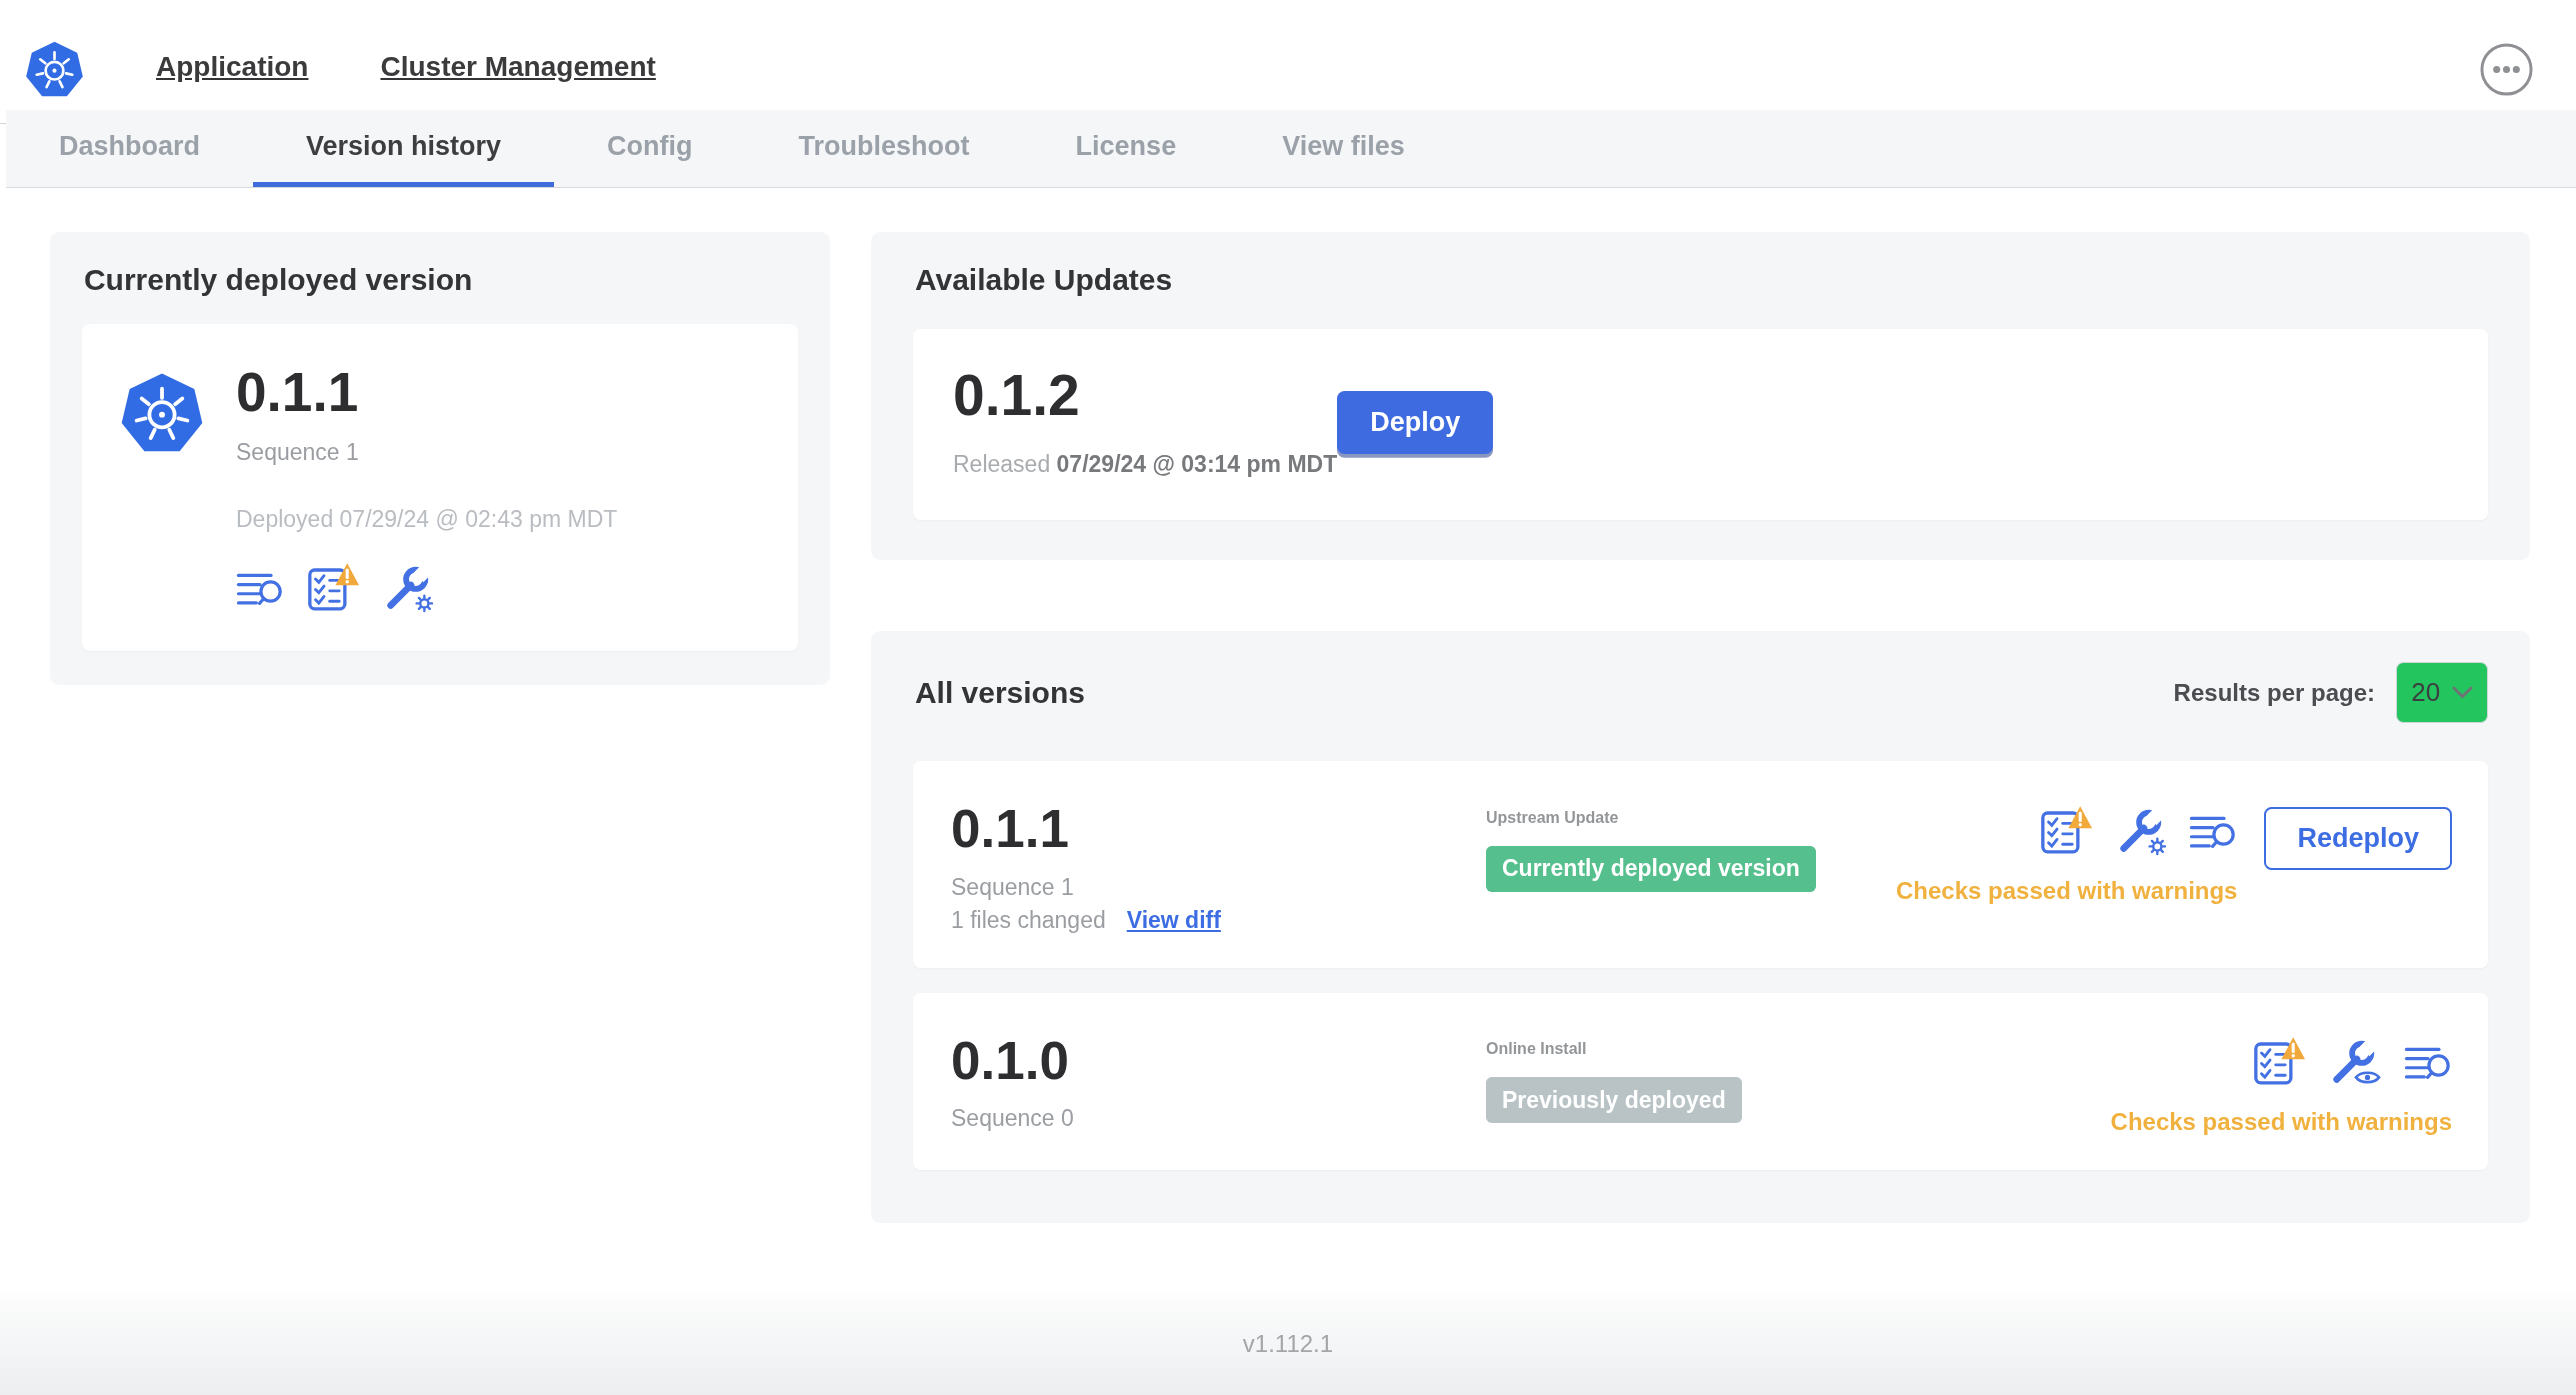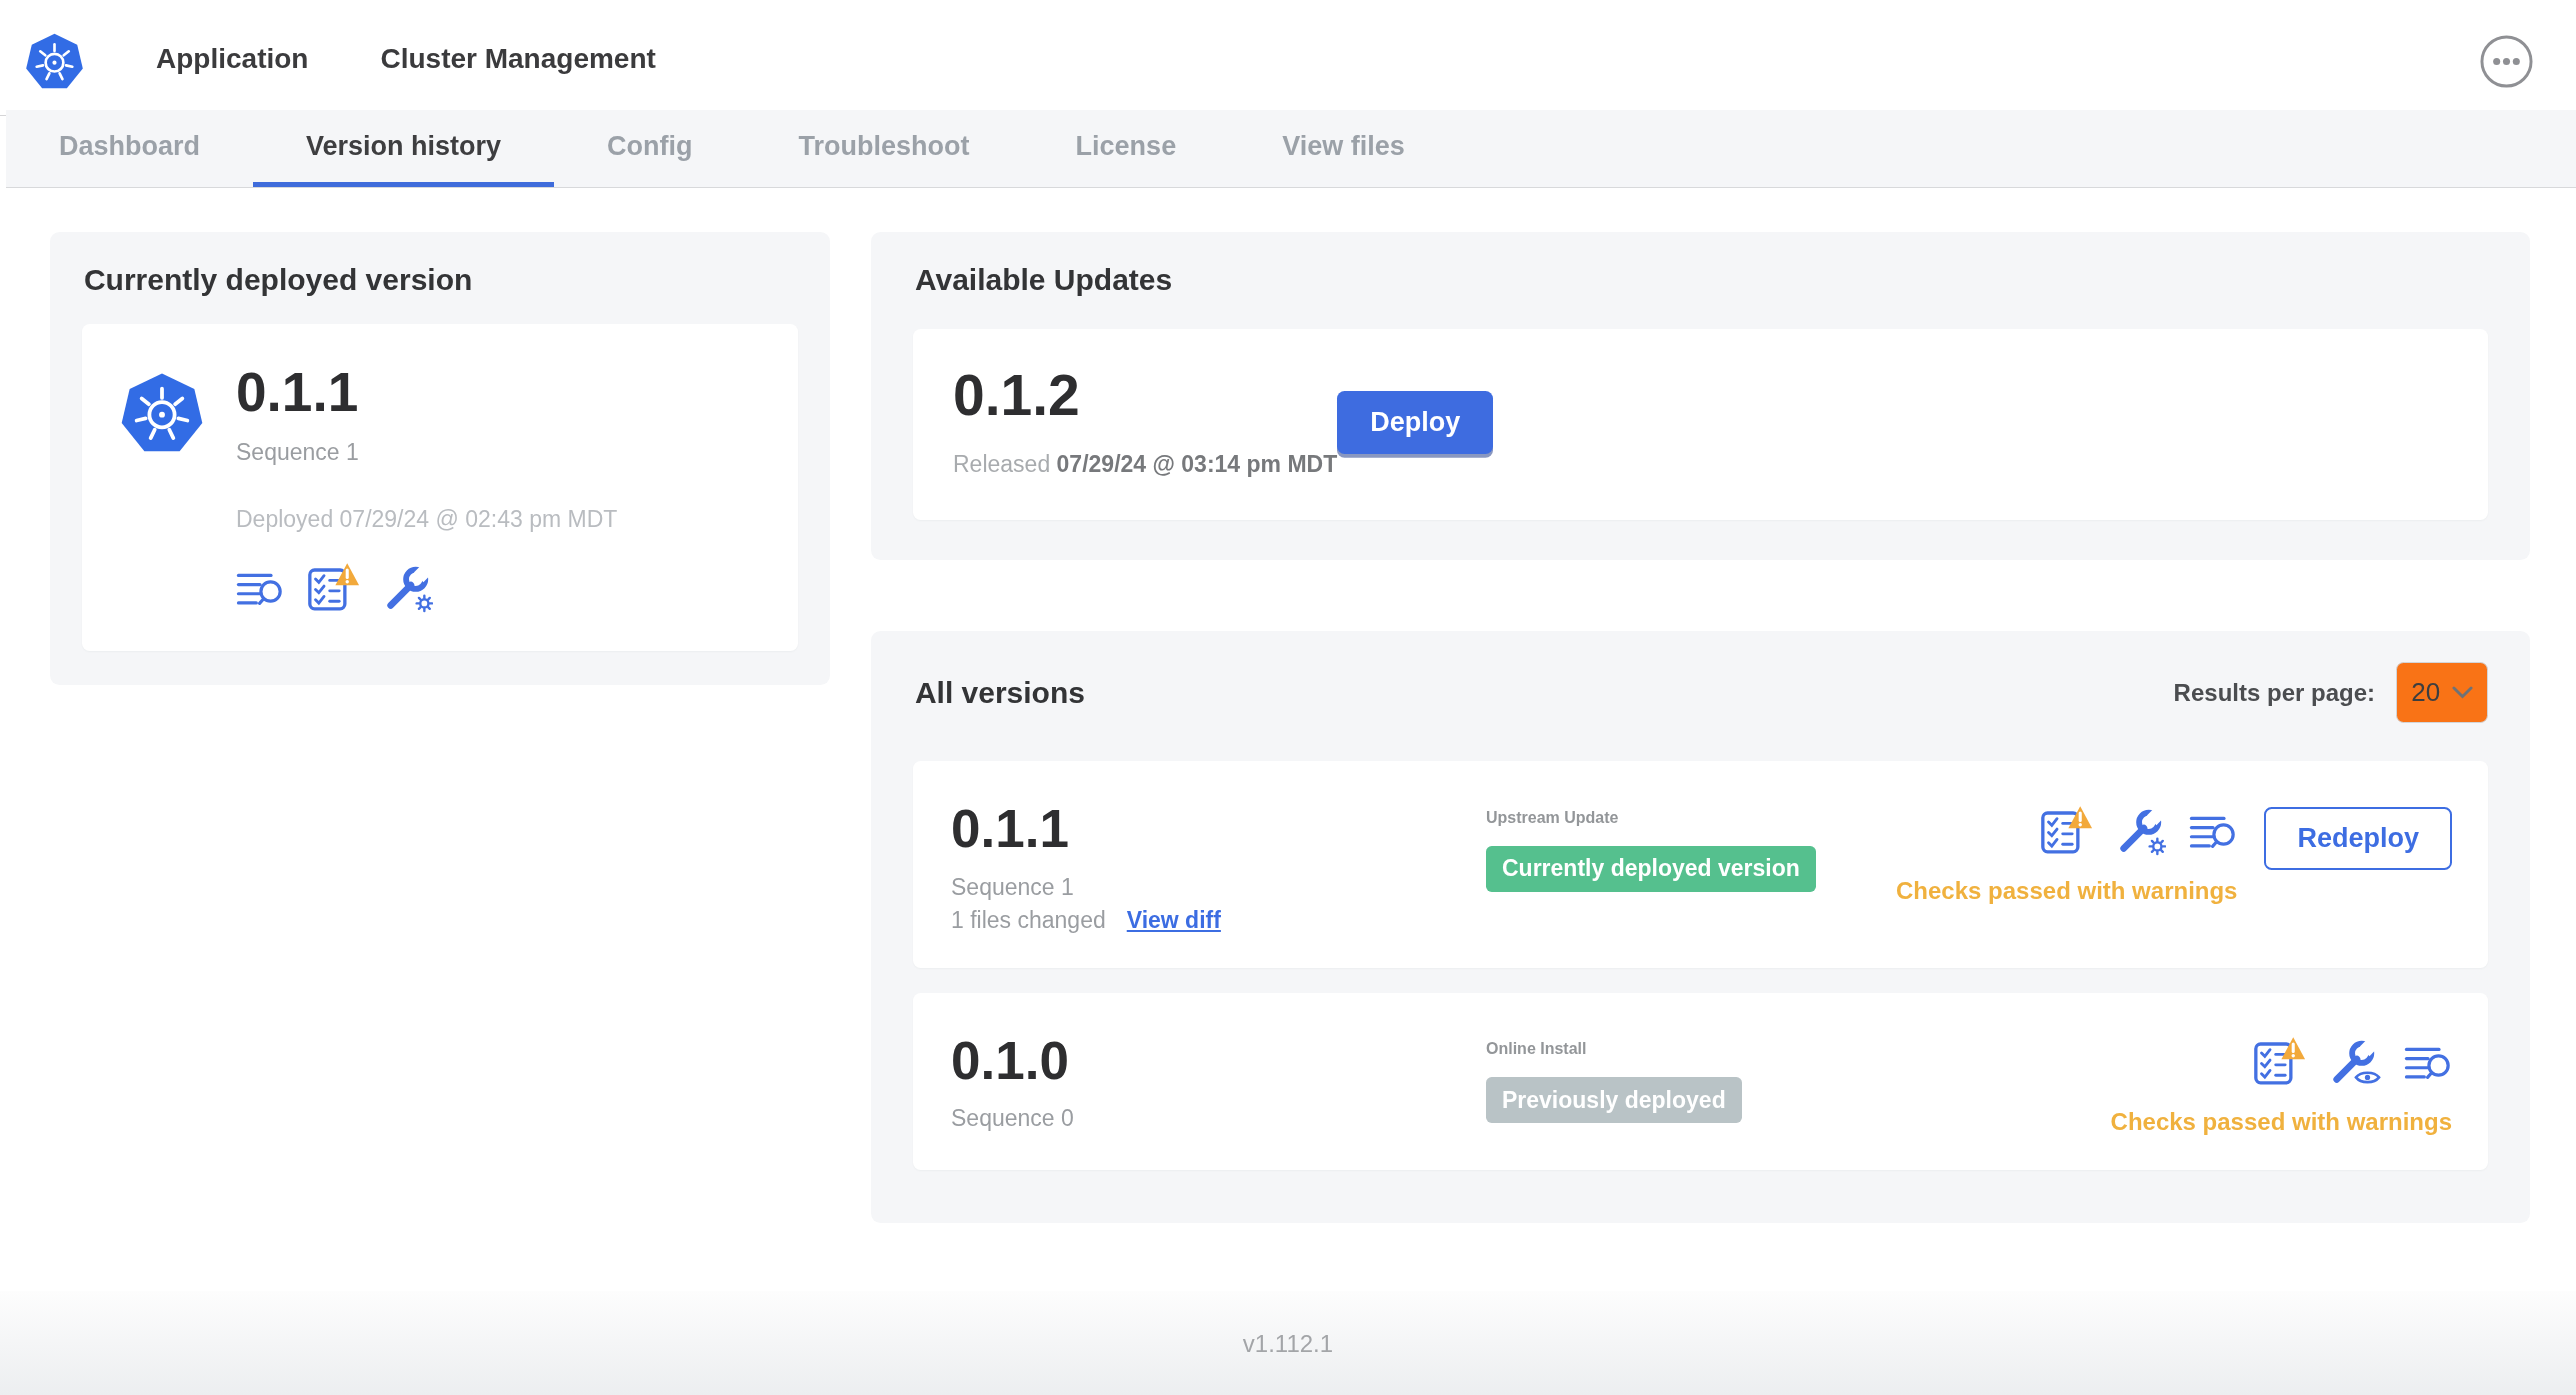--- a/index.html
+++ b/index.html
@@ -3,22 +3,22 @@
 <meta charset="utf-8">
 <style>
   html,body{margin:0;padding:0;background:#ffffff;}
   *{box-sizing:border-box;}
   .page{
     position:relative;width:2576px;height:1396px;overflow:hidden;background:#ffffff;
     font-family:"Liberation Sans","DejaVu Sans",sans-serif;color:#333436;
   }
   
   .header{
-    position:absolute;top:8px;left:0;width:100%;height:108px;background:#ffffff;
-    border-bottom:1.9px solid #d5d5d7;display:flex;align-items:stretch;padding-left:25px;
+    position:absolute;top:16px;left:0;width:100%;height:108px;background:#ffffff;
+    border-bottom:1.9px solid #d5d5d7;display:flex;align-items:stretch;padding-left:25px;text-decoration:underline;
   }
   .logo{align-self:center;width:59px;height:61px;margin-right:36px;flex:0 0 auto;}
   .logo svg{display:block;width:100%;height:100%;}
   .app-tab{
     display:flex;align-items:center;padding:0 36px;font-size:28px;font-weight:600;color:#3b3b3d;
     border-bottom:5.7px solid transparent;cursor:pointer;
   }
   .app-tab.active{border-bottom-color:#3f6cdb;}
   .header-right{margin-left:auto;margin-right:42px;display:flex;align-items:center;}
   .ellipsis-btn{width:55px;height:55px;cursor:pointer;background:none;border:none;padding:0;}
@@ -63,21 +63,21 @@
     padding:16px 33px;cursor:pointer;box-shadow:0 3.8px 0 rgba(40,66,140,0.55);
     font-family:"Liberation Sans",sans-serif;
   }
   .allver-card{margin-top:71px;padding:31px 42px 53px;}
   .allver-head{display:flex;align-items:center;justify-content:space-between;margin-bottom:38px;}
   .allver-head .section-title{font-weight:600;margin-left:1.9px;}
   .rpp{display:flex;align-items:center;gap:21px;justify-content:center;}
   .rpp-label{font-size:24px;font-weight:600;color:#4b4d50;}
   .rpp-select{
     display:flex;align-items:center;justify-content:center;gap:11.5px;width:92px;height:61px;
-    background:#f97316;border:1.9px solid #d2d5d9;border-radius:7.6px;font-size:26px;color:#3c3e40;cursor:pointer;
+    background:#22c55e;border:1.9px solid #d2d5d9;border-radius:7.6px;font-size:26px;color:#3c3e40;cursor:pointer;
   }
   .rpp-select svg{display:block;}
   
   .ver-row{display:flex;align-items:flex-start;padding:40px 36px 34px 38px;margin-bottom:25px;}
   .ver-row:last-child{margin-bottom:0;}
   .rv-left{width:535px;flex:0 0 auto;}
   .ver-num{font-size:53px;font-weight:700;color:#2e2e30;line-height:1.05;}
   .files-line{margin-top:6px;font-size:23px;color:#9a9da1;}
   .view-diff{color:#3c6de2;font-weight:600;text-decoration:underline;margin-left:21px;cursor:pointer;}
   .rv-mid{flex:1 1 auto;padding-top:7.6px;}

